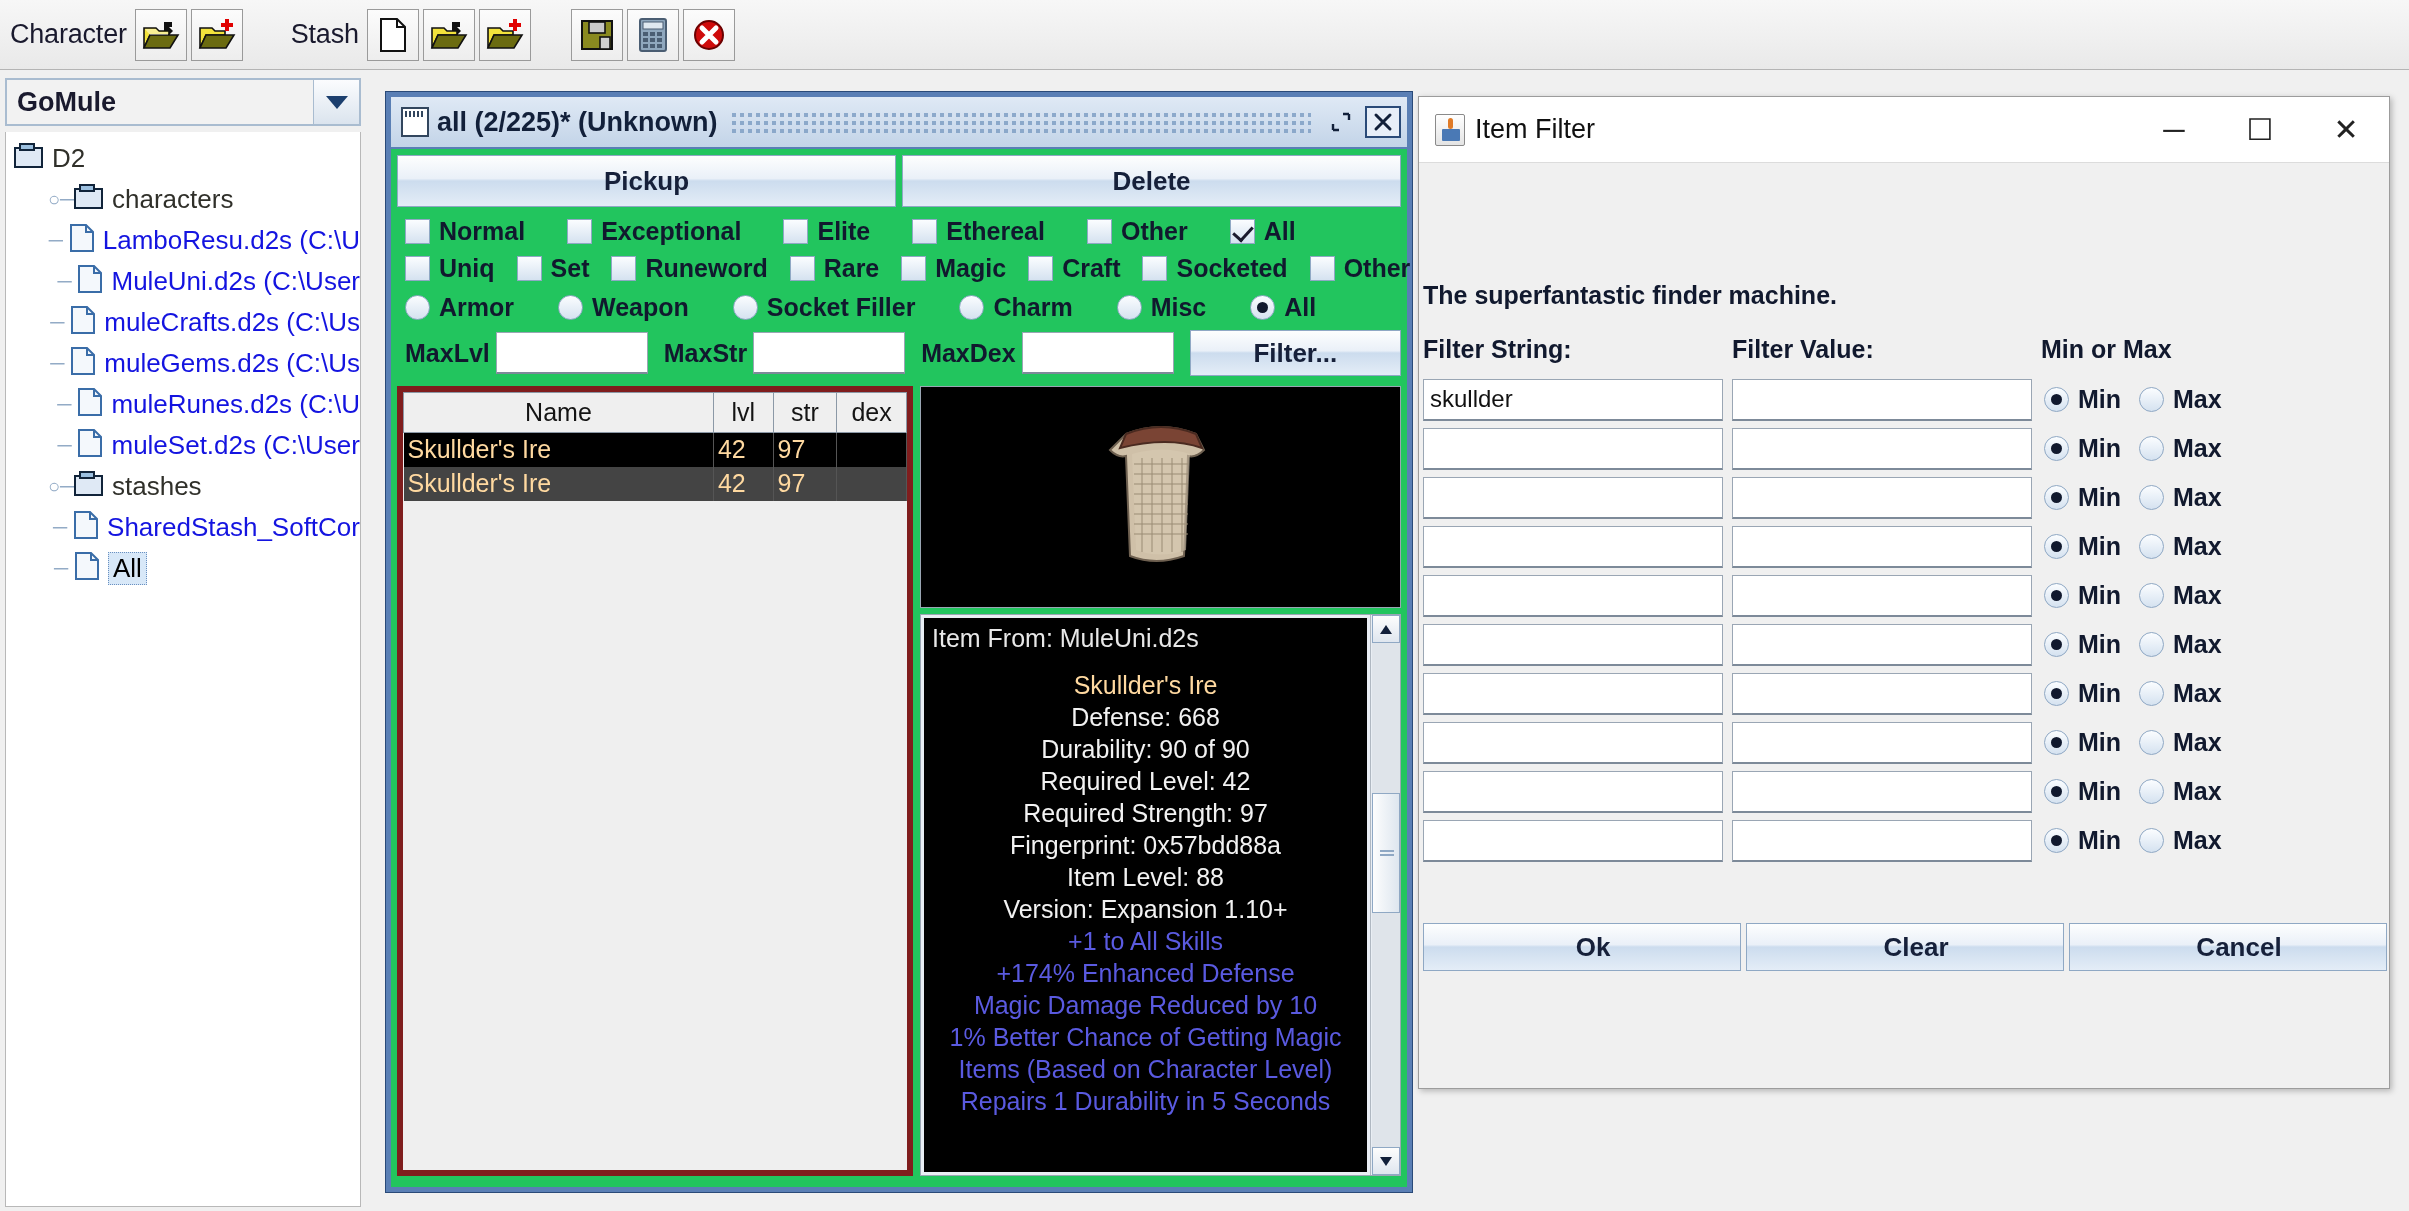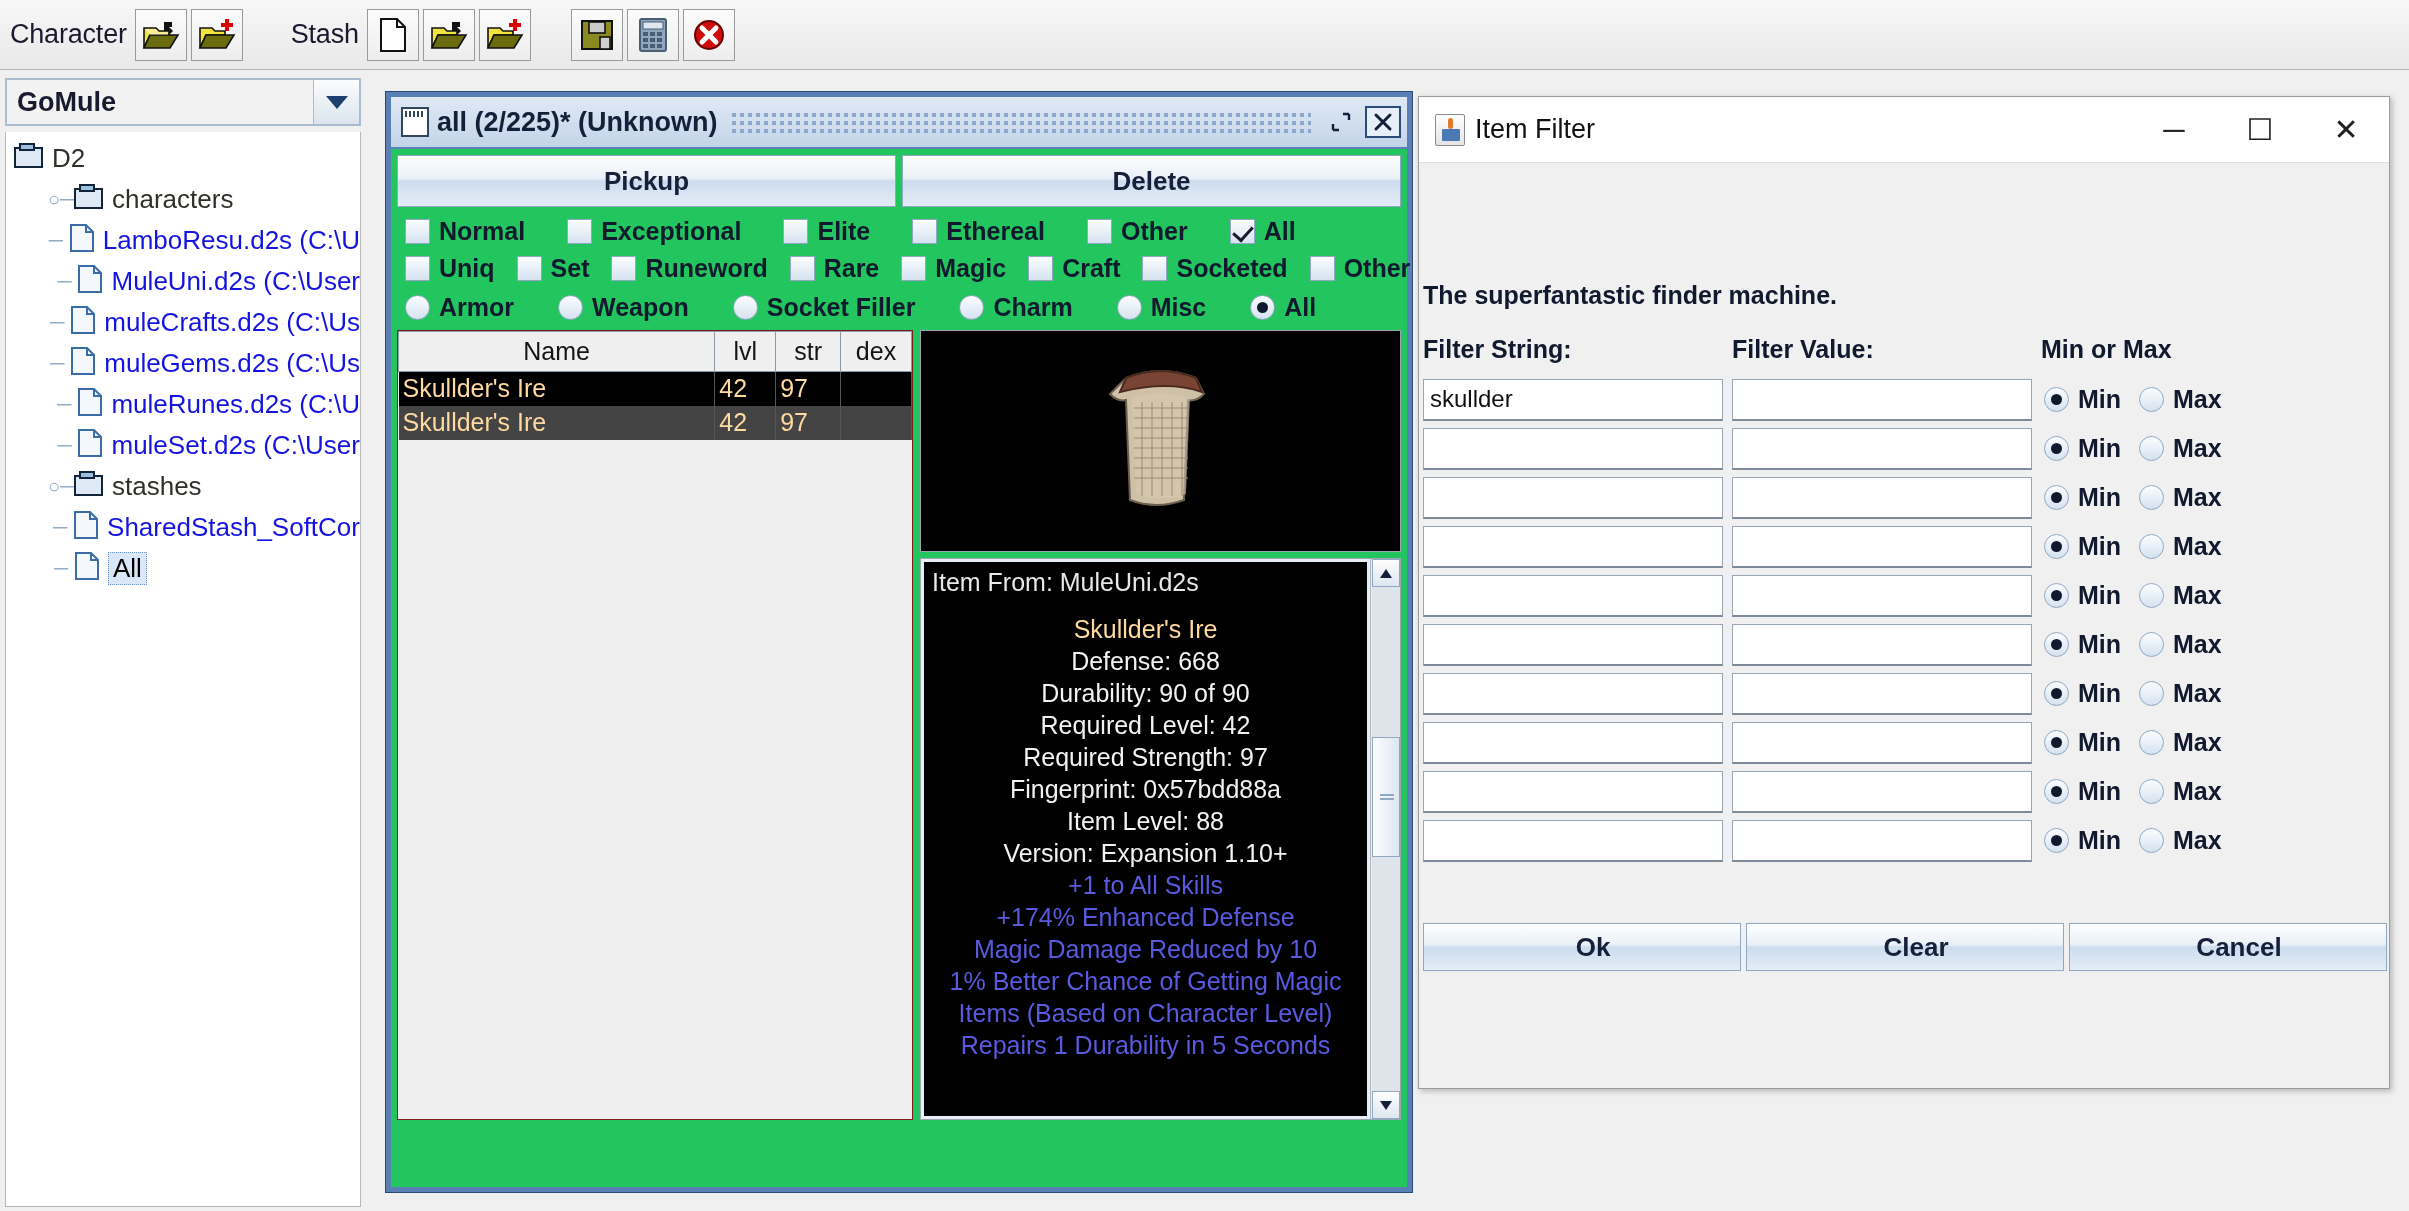--- a/index.html
+++ b/index.html
@@ -143,21 +143,21 @@
   }
   #filterbtn {
     flex:1;height:46px;
     background: linear-gradient(#fdfefe 0%, #eaf0f8 45%, #ccdcee 50%, #e4edf7 100%);
     border:1px solid #8fa8c4; display:flex;align-items:center;justify-content:center;
     font-weight:bold;font-size:26px;color:#16203a;cursor:pointer;
   }
 
   
   #lower { display:flex; padding: 4px 6px 6px 6px; height: 800px; }
-  #tablewrap { width:516px; background:#efefef; border:1px solid #7f1d1d; }
+  #tablewrap { width:516px; background:#efefef; border:6px solid #7f1d1d; }
   table.itbl { width:100%; border-collapse:collapse; }
   table.itbl th {
     background:#efefef; border:1px solid #8b98a6; font-weight:normal;
     font-size:25px; height:40px; color:#141414;
   }
   table.itbl td {
     font-size:25px; height:34px; padding-left:4px; border-right:1px solid #555;
   }
   tr.row-sel td { background:#000; color:#ffd9a0; }
   tr.row-alt td { background:#444444; color:#ffd9a0; }
@@ -549,20 +549,29 @@
       <div class="rbitem" style="margin-right:44px">
         <span class="rdo"></span>
         <span class="cblabel">Misc</span>
       </div>
       <div class="rbitem" style="margin-right:0px">
         <span class="rdo on"></span>
         <span class="cblabel">All</span>
       </div>
     </div>
 
+  <div class="maxrow">
+    <div class="maxlabel">MaxLvl</div>
+    <div class="maxfield"></div>
+    <div class="maxlabel">MaxStr</div>
+    <div class="maxfield"></div>
+    <div class="maxlabel">MaxDex</div>
+    <div class="maxfield"></div>
+    <div id="filterbtn">Filter...</div>
+  </div>
 
   <div id="lower">
     <div id="tablewrap">
       <table class="itbl">
         <thead>
           <tr>
             <th class="colname">Name</th>
             <th class="collvl">lvl</th>
             <th class="colstr">str</th>
             <th class="coldex">dex</th>

